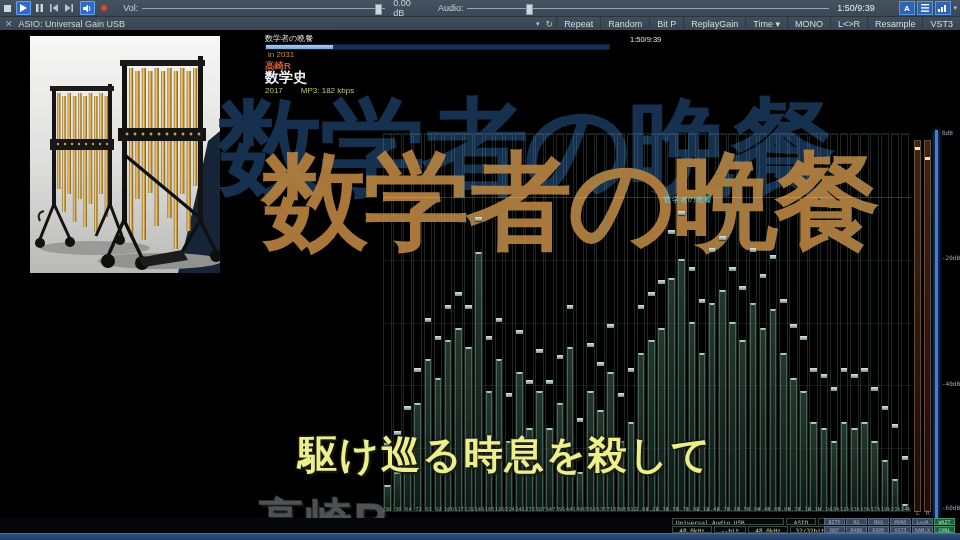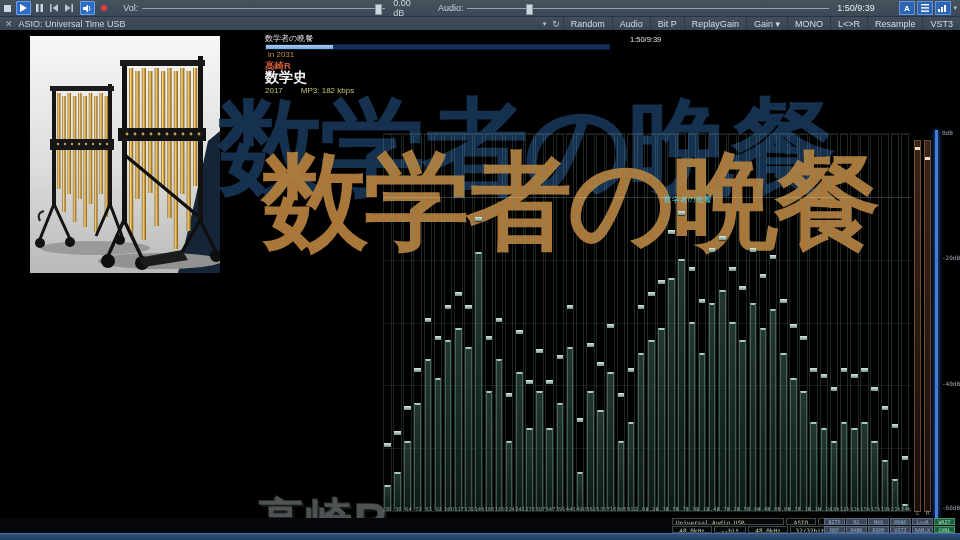--- a/index.html
+++ b/index.html
@@ -148,30 +148,30 @@
           <rect x="0" y="5" width="2" height="3" fill="#fff"></rect>
           <rect x="3" y="3" width="2" height="5" fill="#fff"></rect>
           <rect x="6" y="1" width="2" height="7" fill="#fff"></rect>
         </svg>
       </span>
     <span class="caret">▾</span>
   </div>
 
   <div class="tb2">
     <span class="close-x">✕</span>
-    <span>ASIO: Universal Time USB</span>
+    <span>ASIO: Universal Gain USB</span>
     <span class="dspwrap">
       <span class="caret">▾</span>
       <span class="caret" style="font-size:9px">↻</span>
       <span id="dspButtons" style="display:flex">
+          <span class="dspbtn">Repeat</span>
           <span class="dspbtn">Random</span>
-          <span class="dspbtn">Audio</span>
           <span class="dspbtn">Bit P</span>
           <span class="dspbtn">ReplayGain</span>
-          <span class="dspbtn">Gain ▾</span>
+          <span class="dspbtn">Time ▾</span>
           <span class="dspbtn">MONO</span>
           <span class="dspbtn">L&lt;&gt;R</span>
           <span class="dspbtn">Resample</span>
           <span class="dspbtn">VST3</span>
         </span>
     </span>
   </div>
 
   <div class="main">
 
@@ -567,20 +567,21 @@
         <div class="vucol">
           <div class="vucap" style="top: 15.5px;"></div>
         </div>
       </div>
     <div id="vuLabels">
         <span class="vulbl" style="left: 916px;">L</span>
         <span class="vulbl" style="left: 926px;">R</span>
       </div>
     <div class="blueline"></div>
 
+    <div class="lyrics">駆け巡る時息を殺して</div>
     <div class="watermark">高崎R</div>
   </div>
 
   <div class="sbar">
     <div class="sbox" style="left:672px;top:0;width:112px;text-align:left;padding-left:3px">Universal Audio USB</div>
     <div class="sbox" style="left:786px;top:0;width:30px">ASIO</div>
     <div class="sbox" style="left:818px;top:0;width:34px">INT:L</div>
     <div id="statusRow2">
         <div class="sbox" style="left: 672px; top: 8px; width: 40px;">48.0kHz</div>
         <div class="sbox" style="left: 714px; top: 8px; width: 32px;">--bit</div>

